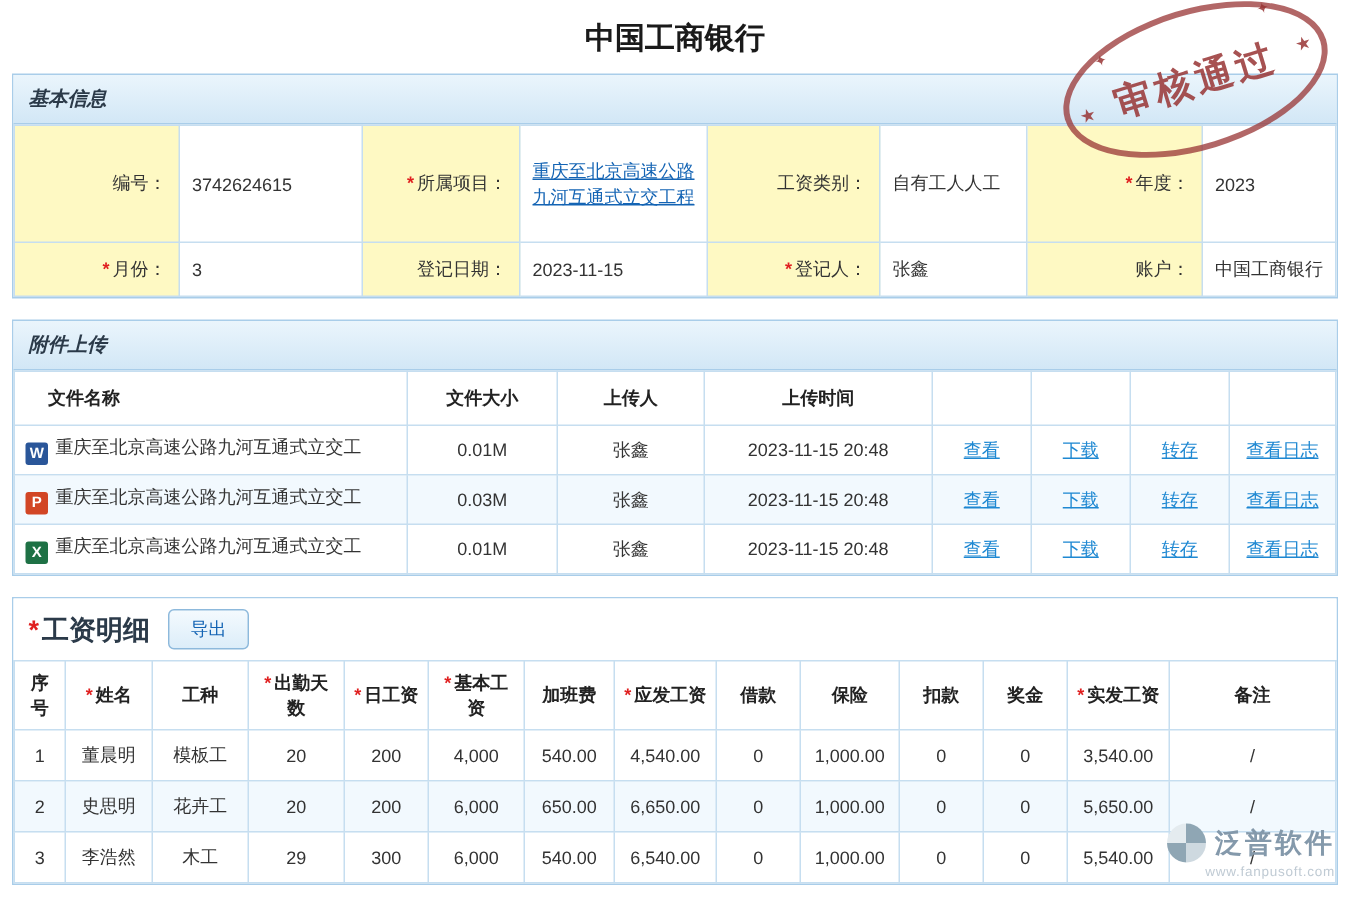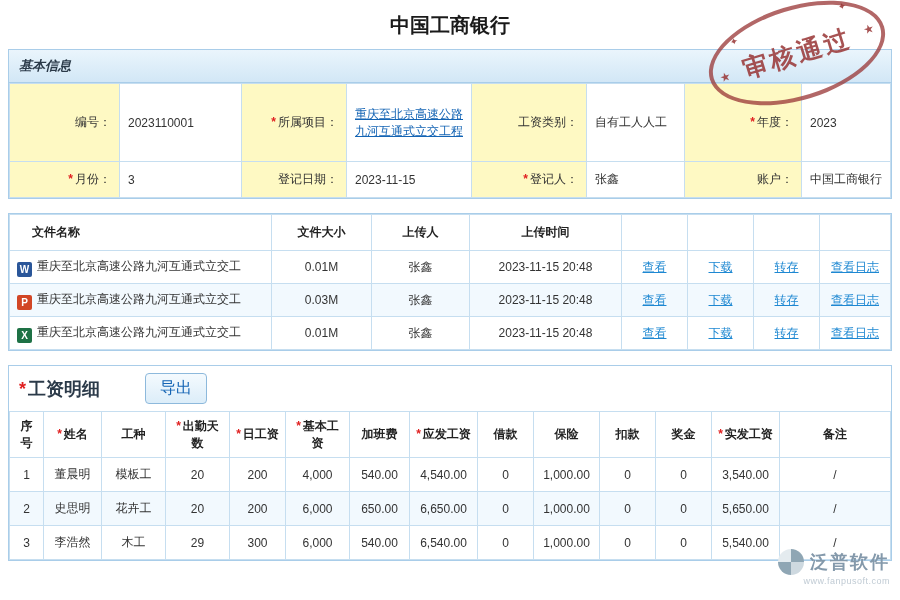--- a/index.html
+++ b/index.html
@@ -44,21 +44,21 @@
     margin:0 5px 0 2px;vertical-align:-3px;
   }
   a.act-link{color:#1E88D2;text-decoration:underline;cursor:pointer;font-size:12px}
   
   .salary-titlebar{
     display:flex;align-items:center;gap:12px;padding:7px 10px;background:#fff;
   }
   .salary-title{font-size:18px;font-weight:bold;color:#2b3a49}
   .export-btn{
     background:linear-gradient(#F4FAFE,#DCEDF9);border:1px solid #8DB9DC;
-    border-radius:4px;color:#1464B4;font-size:16px;padding:4px 14px;cursor:pointer;margin-left:33px;
+    border-radius:4px;color:#1464B4;font-size:12px;padding:4px 14px;cursor:pointer;
   }
   .salary-table th{
     background:#fff;font-weight:bold;color:#222;height:46px;text-align:center;
     line-height:1.4;
   }
   .salary-table td{height:34px;text-align:center}
   .salary-table tr.alt td{background:#F2F9FE}
   
   .stamp{
     position:absolute;top:6px;right:12px;width:182px;height:94px;
@@ -108,21 +108,21 @@
         <col style="width:105px">
           <col style="width:125px">
         <col style="width:115px">
           <col style="width:98px">
         <col style="width:117px">
           <col>
       </colgroup>
       <tbody>
           <tr class="tall">
         <td class="lbl"><span class="req"></span><span>编号：</span></td>
-        <td class="val">2023110001</td>
+        <td class="val">3742624615</td>
         <td class="lbl"><span class="req">*</span><span>所属项目：</span></td>
         <td class="val"><a class="link">重庆至北京高速公路九河互通式立交工程</a></td>
         <td class="lbl"><span class="req"></span><span>工资类别：</span></td>
         <td class="val">自有工人人工</td>
         <td class="lbl"><span class="req">*</span><span>年度：</span></td>
         <td class="val">2023</td>
       </tr>
       <tr class="short">
         <td class="lbl"><span class="req">*</span><span>月份：</span></td>
         <td class="val">3</td>
@@ -131,20 +131,21 @@
         <td class="lbl"><span class="req">*</span><span>登记人：</span></td>
         <td class="val">张鑫</td>
         <td class="lbl"><span class="req"></span><span>账户：</span></td>
         <td class="val">中国工商银行</td>
       </tr>
     </tbody>
       </table>
   </section>
 
   <section class="panel">
+    <div class="panel-header">附件上传</div>
     <table class="attach-table">
       <colgroup>
         <col style="width:262px">
           <col style="width:100px">
           <col style="width:98px">
           <col style="width:152px">
         <col style="width:66px">
           <col style="width:66px">
           <col style="width:66px">
           <col>

